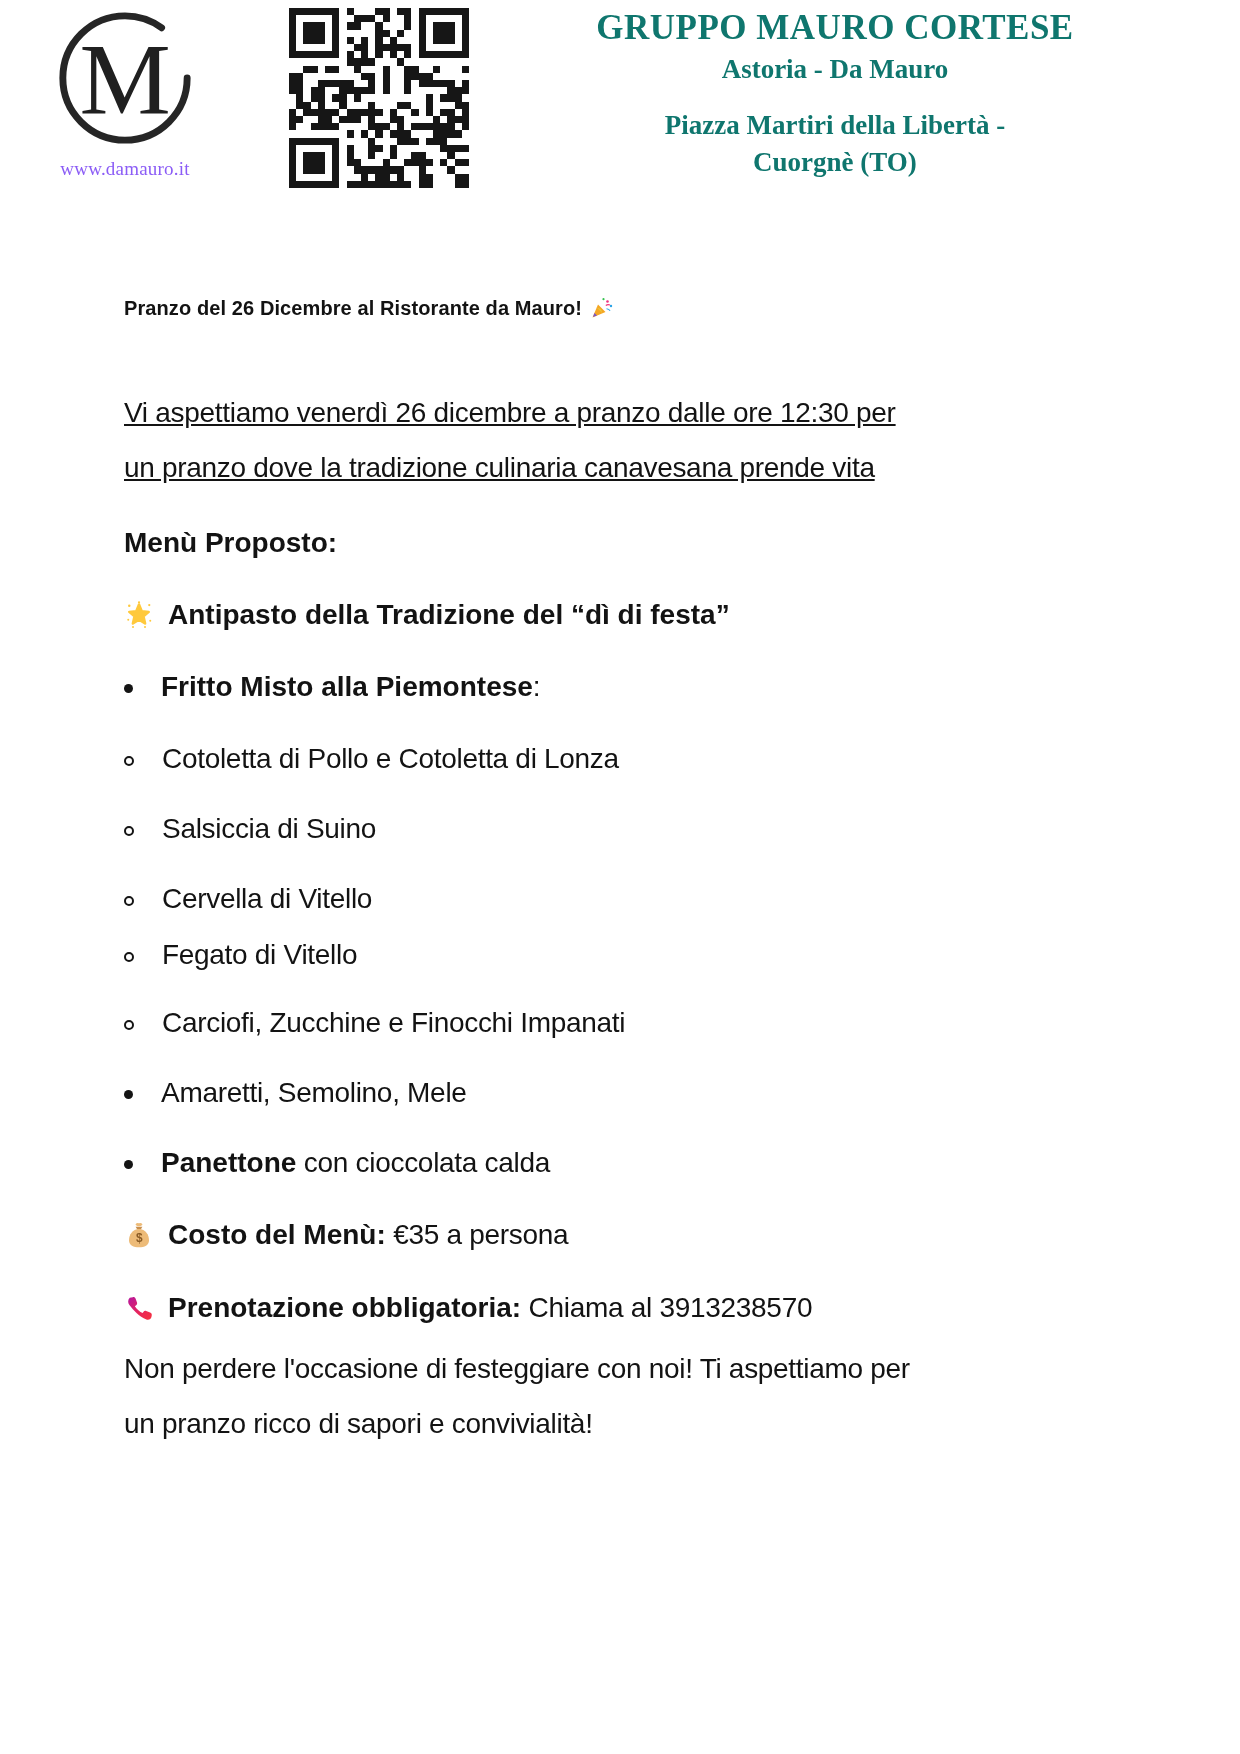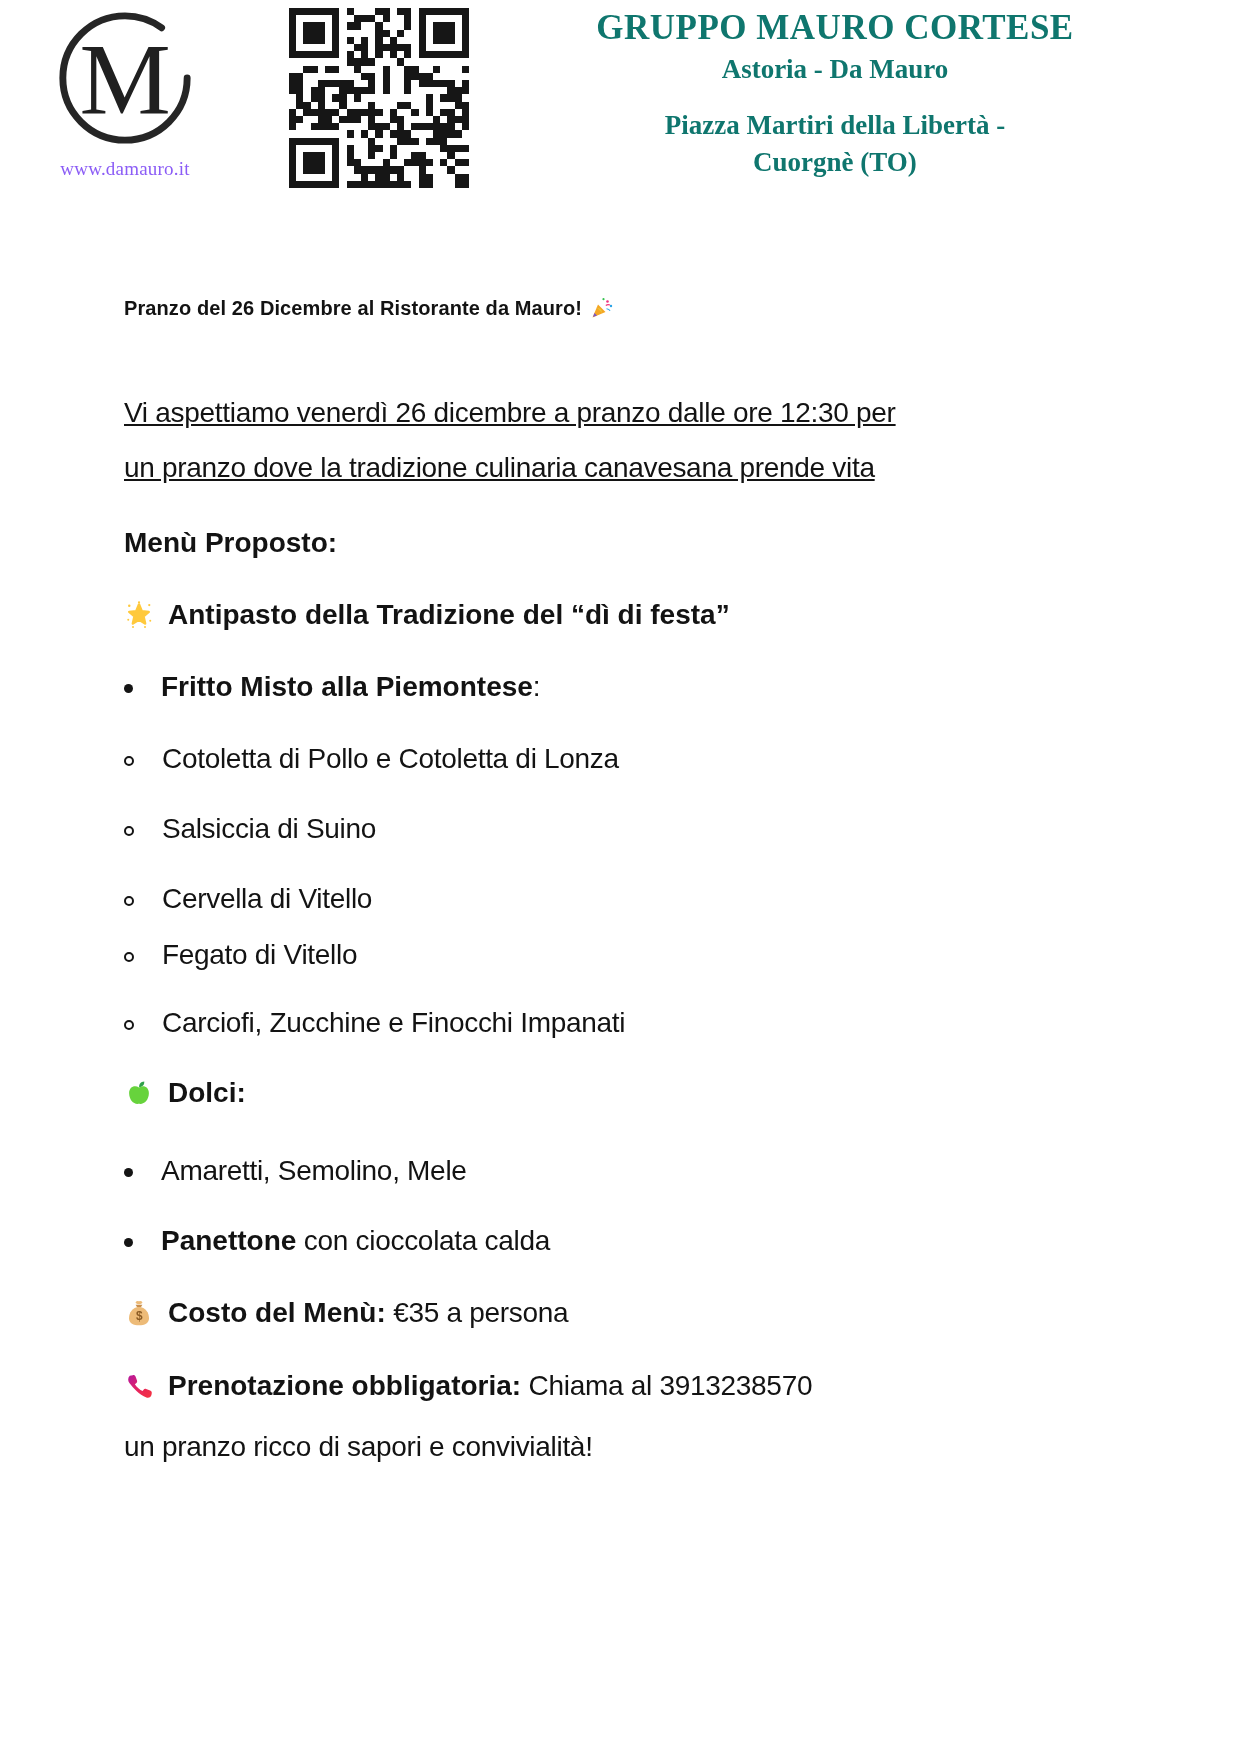--- a/index.html
+++ b/index.html
@@ -118,26 +118,20 @@
   <div class="row mb33">
     <span class="circle-bullet"></span><span>Cervella di Vitello</span>
   </div>
   <div class="row mb32">
     <span class="circle-bullet"></span><span>Fegato di Vitello</span>
   </div>
   <div class="row mb34">
     <span class="circle-bullet"></span><span>Carciofi, Zucchine e Finocchi Impanati</span>
   </div>
 
-  <div class="row bold mb42">
-    <svg class="emoji" viewBox="0 0 24 24">
-      <path d="M12 7.6 C 8.6 5.2, 3.9 7.1, 4.1 12.4 C 4.3 17.6, 7.8 21.4, 11.9 20.6 C 16.1 21.4, 19.7 17.6, 19.9 12.4 C 20.1 7.1, 15.4 5.2, 12 7.6 Z" fill="#67D33C"></path>
-      <path d="M12.1 7.2 C 11.9 4.6, 13.4 2.9, 16.2 2.7 C 16.4 5.3, 14.9 7, 12.1 7.2 Z" fill="#2FA14A"></path>
-    </svg><span>Dolci:</span>
-  </div>
 
   <div class="row mb34">
     <span class="dot-bullet"></span><span>Amaretti, Semolino, Mele</span>
   </div>
 
   <div class="row">
     <span class="dot-bullet"></span><span class="bold-inline">Panettone</span><span> con cioccolata calda</span>
   </div>
 
   <div class="row mb37">
@@ -156,16 +150,17 @@
           <stop offset="0" stop-color="#B5179E"></stop>
           <stop offset="0.55" stop-color="#E8255C"></stop>
           <stop offset="1" stop-color="#F5333F"></stop>
         </linearGradient>
       </defs>
       <path d="M4.6 3.8 C 3.1 5.3, 2.9 7.8, 4.3 9.5 C 6.1 11.8, 8 14, 10 15.9 C 12.3 18.1, 15 20.1, 17.9 21.1 C 19.9 21.8, 21.6 20.7, 22 18.9 L22.2 17.7 C 22.4 16.7, 21.8 15.8, 20.9 15.5 L17.7 14.4 C 16.9 14.1, 16 14.4, 15.5 15.1 L14.9 16 C 12.6 14.9, 10.3 12.9, 8.7 10.5 L9.7 9.8 C 10.4 9.3, 10.7 8.4, 10.4 7.6 L9.3 4.5 C 9 3.6, 8 3.1, 7.1 3.3 C 6.2 3.4, 5.3 3.5, 4.6 3.8 Z" fill="url(#phg)"></path>
     </svg><span class="bold-inline">Prenotazione obbligatoria:</span><span> Chiama al 3913238570</span>
   </div>
 
   <div class="para">
+    <div>Non perdere l'occasione di festeggiare con noi! Ti aspettiamo per</div>
     <div>un pranzo ricco di sapori e convivialità!</div>
   </div>
 
 </div>
 
 </body></html>

